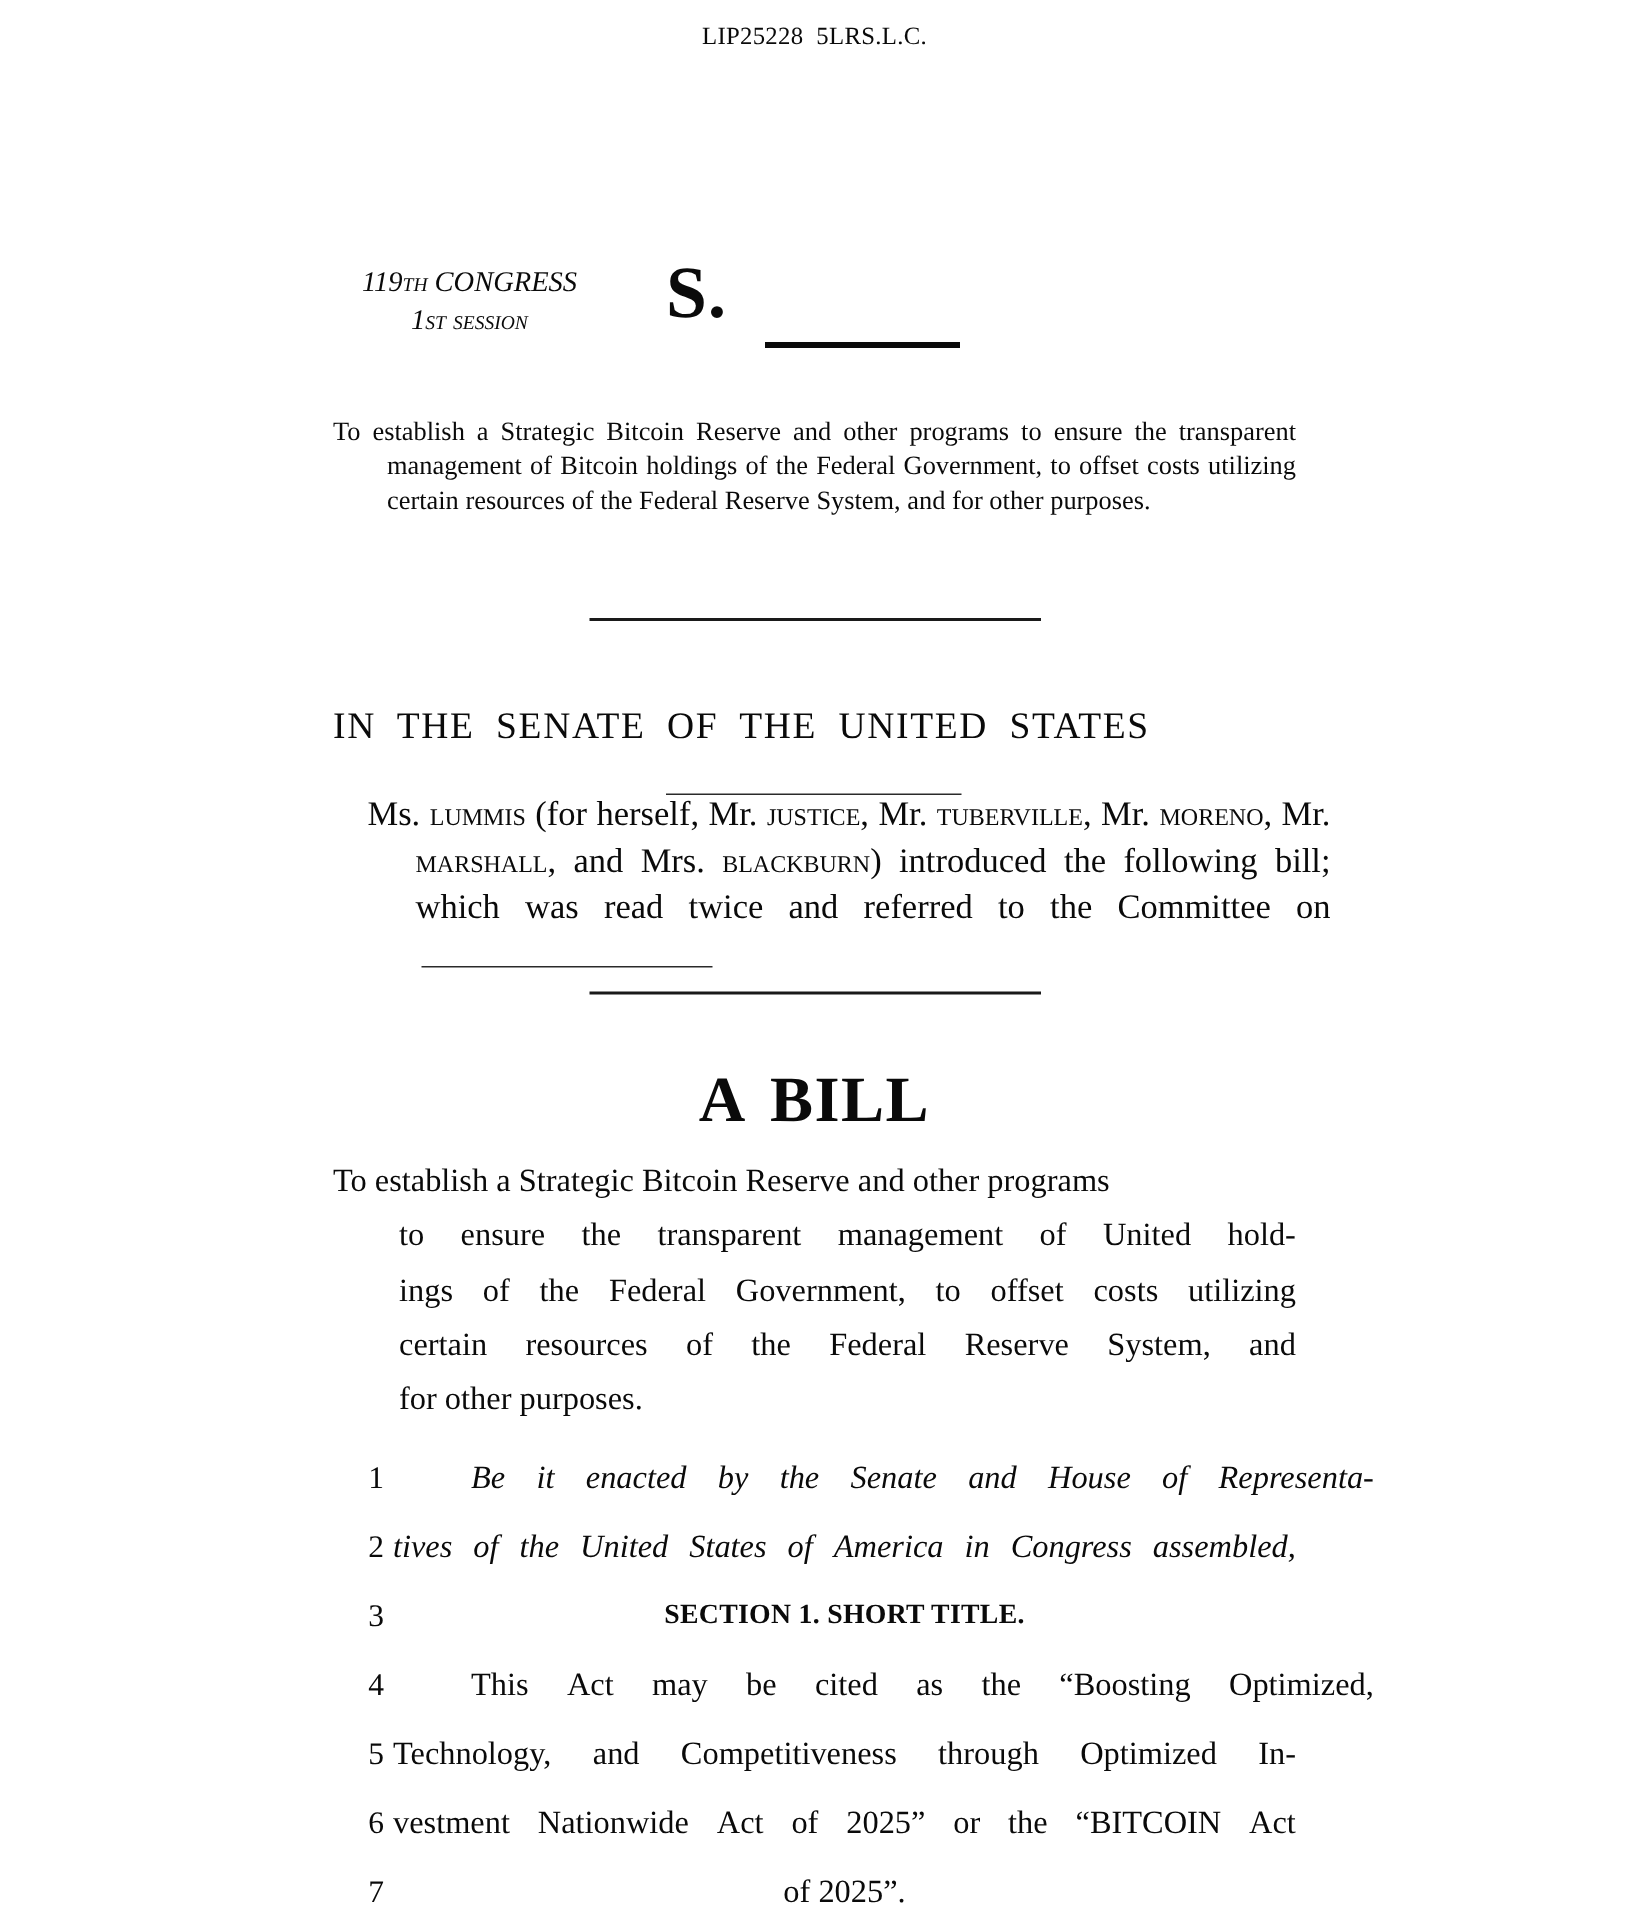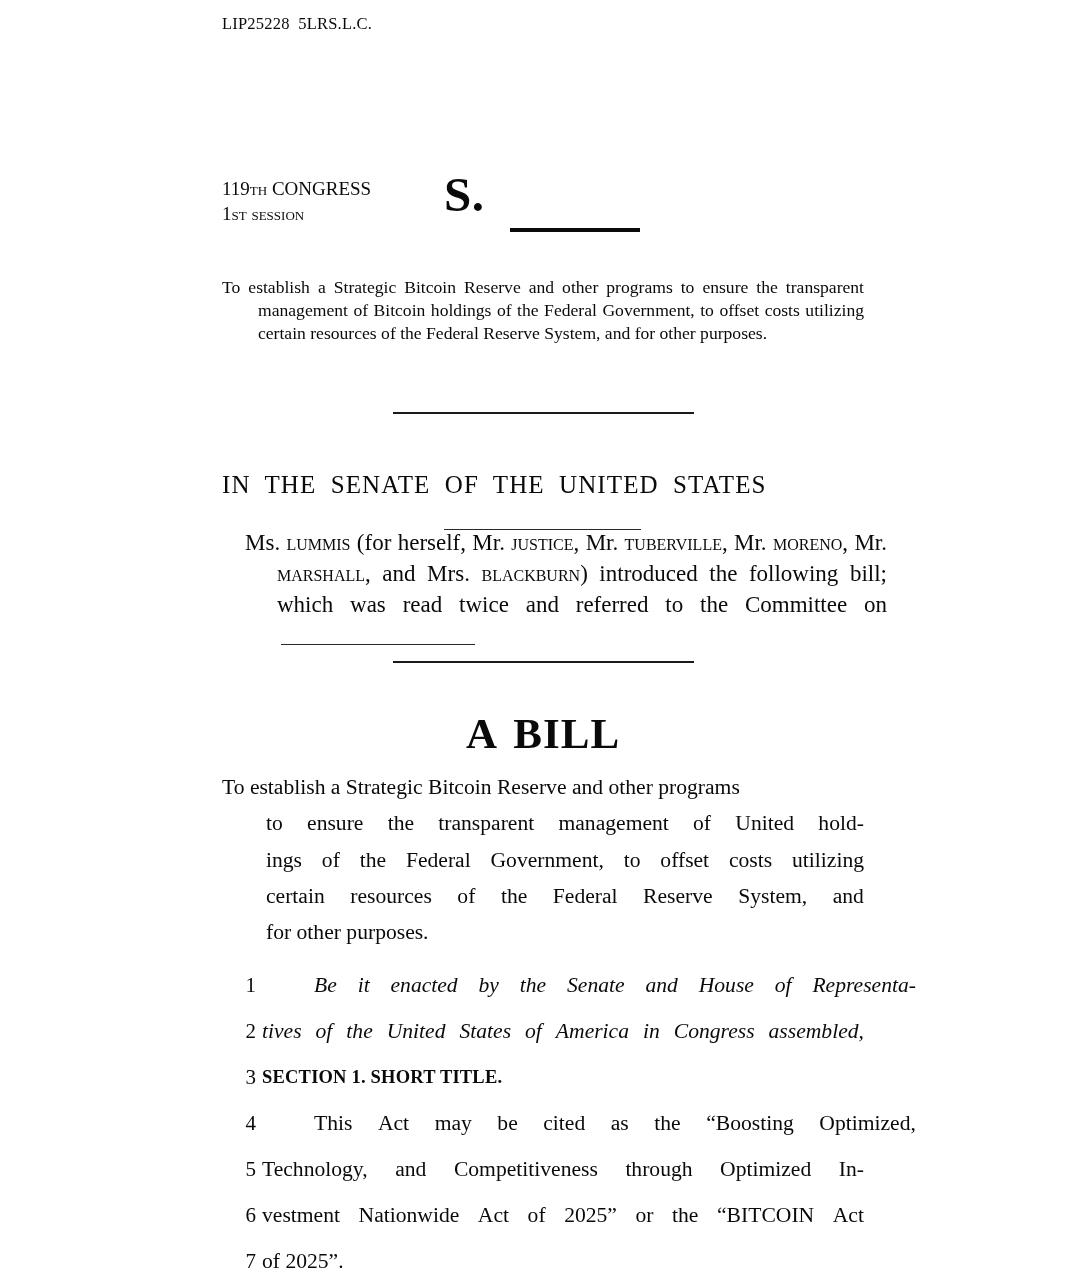--- a/index.html
+++ b/index.html
@@ -23,42 +23,44 @@
     height: 1274px;
   }
 
   
   .runhead {
     position: absolute;
     top: 14px;
     left: 222px;
     width: 642px;
     display: flex;
-    justify-content: flex-start;
+    justify-content: center;
     align-items: baseline;
     font-size: 16.5px;
     letter-spacing: 0.2px;
   }
   .runhead .rh-left { white-space: pre; }
   .runhead .rh-right { white-space: pre; }
 
   
   .billhead {
     position: absolute;
     top: 176px;
     left: 222px;
     width: 642px;
     height: 72px;
   }
   .congress-block {
     position: absolute;
     left: 0;
     top: 0;
     width: 182px;
+    text-align: center;
     line-height: 1.32;
+    font-style: italic;
   }
   .congress-line {
     font-size: 19px;
     white-space: nowrap;
   }
   .session-line {
     font-size: 19px;
     white-space: nowrap;
   }
   .sc {
@@ -211,20 +213,21 @@
     top: 0;
     width: 26px;
     text-align: right;
     font-size: 21px;
   }
   .btext {
     position: absolute;
     left: 40px;
     top: 0;
     width: 602px;
+    text-align: center;
   }
   .btext.italic { font-style: italic; }
   .btext.bold-sc {
     font-weight: bold;
     font-size: 18.5px;
     letter-spacing: 0.2px;
   }
   .btext.indent-first { padding-left: 52px; }
   .spread {
     display: flex;

